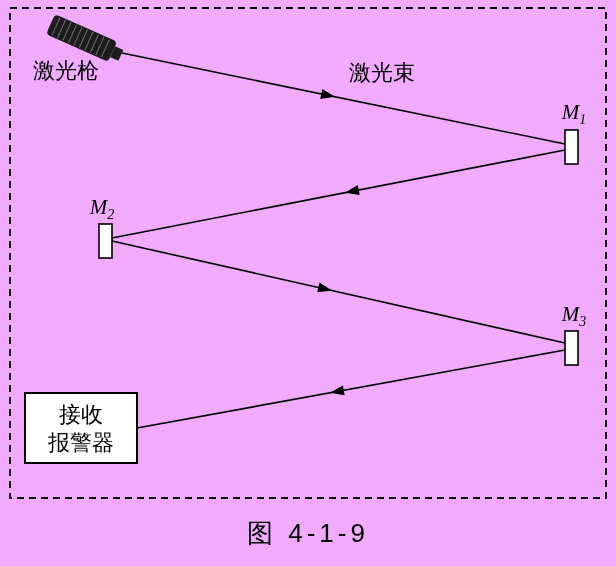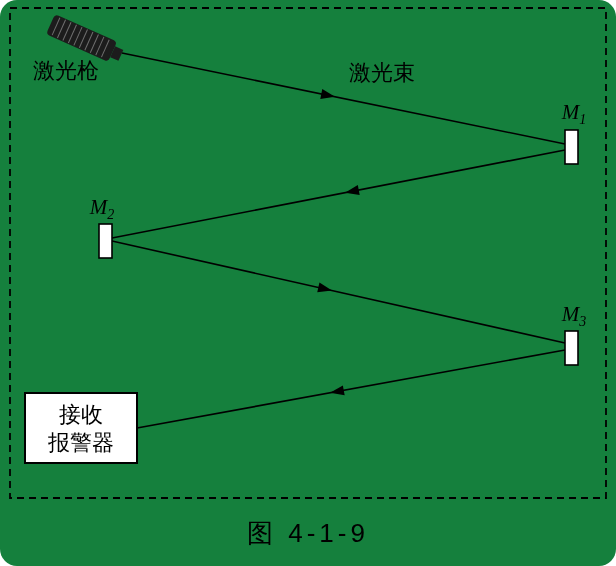--- a/index.html
+++ b/index.html
@@ -5,23 +5,22 @@
   html, body {
     margin: 0;
     padding: 0;
     background: #ffffff;
     font-family: "Liberation Sans", sans-serif;
   }
   .page {
     position: relative;
     width: 616px;
     height: 566px;
-    background: #15803d;
+    background: #f0abfc;
     overflow: hidden;
-    border-radius: 17px;
   }
   svg text {
     fill: #000000;
   }
   .cjk-label {
     font-family: "Liberation Sans", "DejaVu Sans", sans-serif;
     font-size: 22px;
   }
   .mirror-label {
     font-family: "Liberation Serif", "DejaVu Serif", serif;

